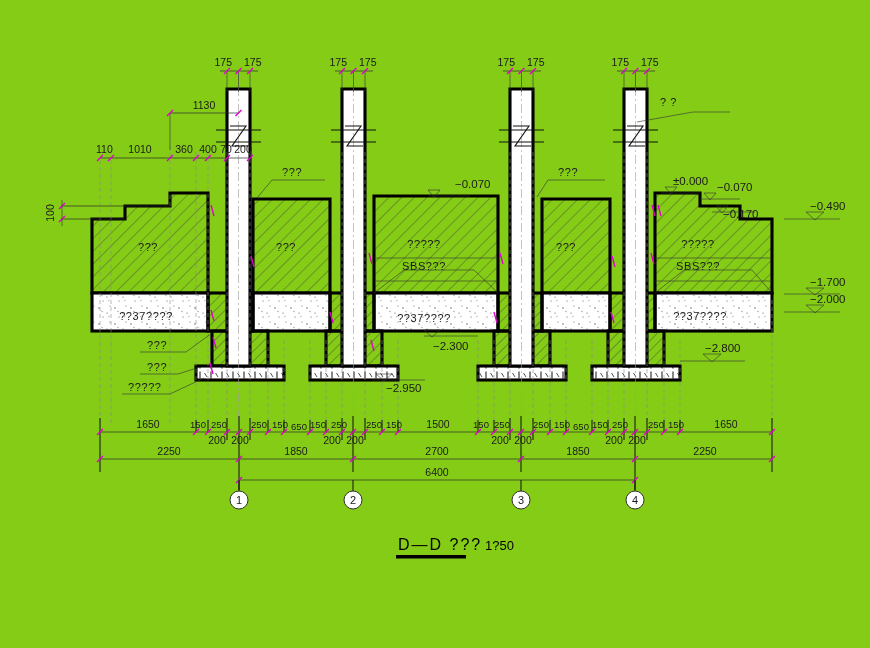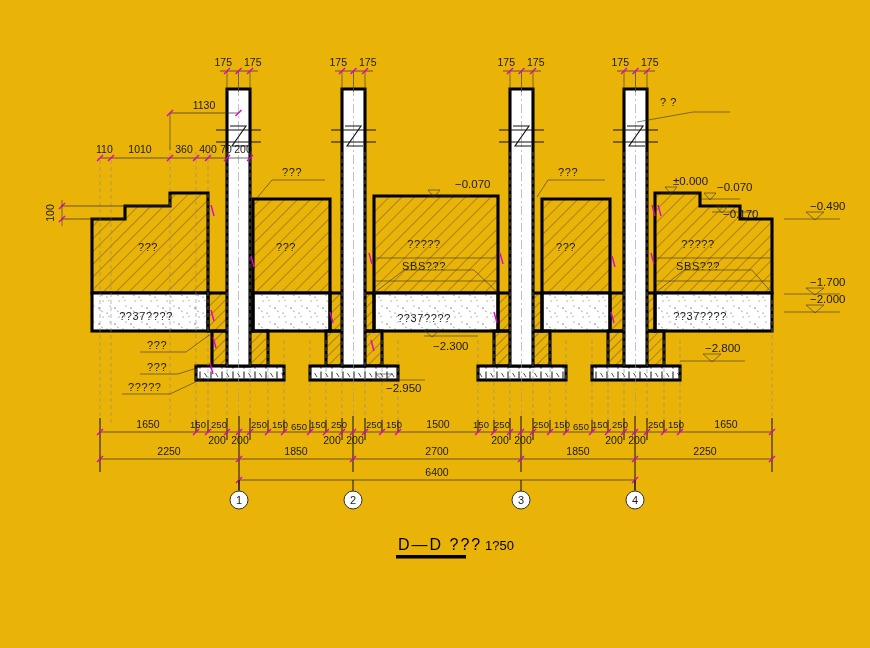--- a/index.html
+++ b/index.html
@@ -7,21 +7,21 @@
     padding: 0;
     background: #ffffff;
   }
   body {
     font-family: "Liberation Sans", sans-serif;
   }
   #sheet {
     position: relative;
     width: 870px;
     height: 648px;
-    background: #eab308;
+    background: #84cc16;
     overflow: hidden;
   }
   svg#dwg {
     position: absolute;
     left: 0;
     top: 0;
     width: 870px;
     height: 648px;
     display: block;
   }

